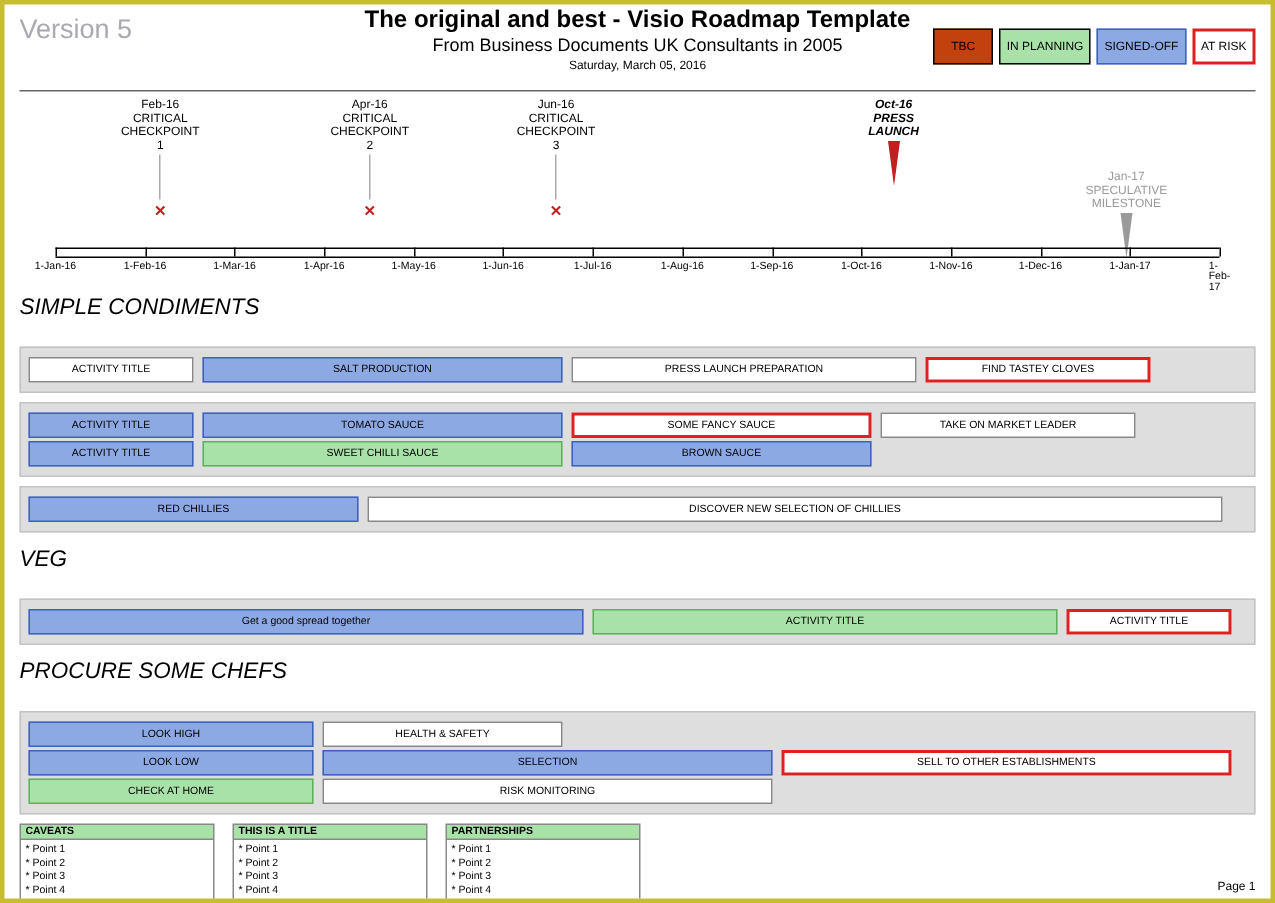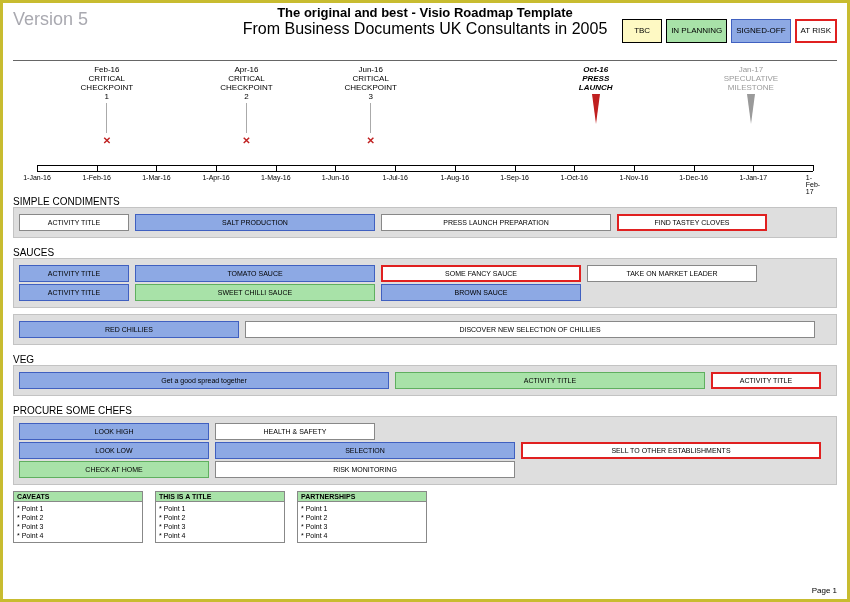--- a/index.html
+++ b/index.html
@@ -1,44 +1,44 @@
 <!DOCTYPE html>
 <html><head>
 <meta charset="utf-8">
 <style>
   *{box-sizing:border-box;margin:0;padding:0;}
   body{font-family:Arial,Helvetica,sans-serif;background:#fff;}
   .page{width:850px;height:602px;position:relative;border:3px solid #c8bc30;overflow:hidden;}
   .header{position:relative;padding:6px 10px 0 10px;}
   .version{color:#a9a9b0;font-size:18px;font-weight:500;}
   .titles{position:absolute;top:2px;left:0;width:100%;text-align:center;}
-  .title{font-weight:bold;font-size:13px;}
-  .subtitle{font-size:16px;}
+  .title{font-weight:bold;font-size:16px;}
+  .subtitle{font-size:12px;}
   .date{font-size:8px;margin-top:2px;}
   .legend{position:absolute;top:16px;right:10px;display:flex;gap:4px;}
   .leg-box{border:1px solid #000;font-size:8px;text-align:center;line-height:1.1;padding:3px 4px;height:24px;display:flex;align-items:center;justify-content:center;min-width:40px;}
-  .leg-tbc{background:#fef9c3;}
+  .leg-tbc{background:#c2410c;}
   .leg-plan{background:#a8e2a8;}
   .leg-sign{background:#8da9e4;border-color:#4060c0;}
   .leg-risk{background:#fff;border:2px solid #e02020;text-align:right;}
   .hr{height:1px;background:#666;margin:30px 10px 0 10px;}
   .milestones{position:relative;height:100px;margin:4px 34px 0 34px;}
   .ms{position:absolute;text-align:center;font-size:8px;transform:translateX(-50%);width:80px;}
   .ms .arrow{width:0;height:0;border-left:4px solid transparent;border-right:4px solid transparent;margin:2px auto 0 auto;}
   .ms .arrow-red{border-top:30px solid #c02020;}
   .ms .arrow-grey{border-top:30px solid #9a9a9a;}
   .ms .x{color:#c02020;font-weight:bold;font-size:10px;margin-top:2px;}
   .ms-strong{font-weight:bold;font-style:italic;}
   .ms-grey{color:#9a9a9a;}
   .axis{position:relative;height:22px;margin:0 34px;}
   .axis-line{height:1px;background:#000;position:absolute;top:0;left:0;right:0;box-shadow:0 6px 0 #000;}
   .tick{position:absolute;top:0;width:1px;height:6px;background:#000;}
   .tick-lbl{position:absolute;top:9px;font-size:7px;transform:translateX(-50%);}
   .sec{margin:6px 10px 0 10px;}
-  .sec-title{font-size:10px;font-weight:normal;padding:3px 0 0 0;}
+  .sec-title{font-size:15px;font-weight:normal;padding:3px 0 18px 0;font-style:italic;}
   .sec-body{background:#dedede;border:1px solid #c3c3c3;padding:4px 5px;}
   .row{display:flex;gap:6px;margin:2px 0;}
   .bar{height:17px;font-size:7px;display:flex;align-items:center;justify-content:center;border:1px solid #888;background:#fff;white-space:nowrap;overflow:hidden;}
   .b-sign{background:#8da9e4;border-color:#4060c0;}
   .b-plan{background:#a8e2a8;border-color:#5faf5f;}
   .b-risk{background:#fff;border:2px solid #e02020;}
   .b-tbc{background:#fff;}
   .footer-boxes{display:flex;gap:12px;margin:6px 10px 0 10px;}
   .fbox{border:1px solid #888;font-size:7px;width:130px;}
   .fbox-h{background:#a8e2a8;border-bottom:1px solid #888;padding:1px 3px;font-weight:bold;font-size:7px;}
@@ -49,20 +49,21 @@
 </head>
 <body>
 
 <div class="page">
 
   <div class="header">
     <div class="version">Version 5</div>
     <div class="titles">
       <div class="title">The original and best - Visio Roadmap Template</div>
       <div class="subtitle">From Business Documents UK Consultants in 2005</div>
+      <div class="date">Saturday, March 05, 2016</div>
     </div>
     <div class="legend">
       <div class="leg-box leg-tbc">TBC</div>
       <div class="leg-box leg-plan">IN PLANNING</div>
       <div class="leg-box leg-sign">SIGNED-OFF</div>
       <div class="leg-box leg-risk">AT RISK</div>
     </div>
   </div>
 
   <div class="hr"></div>
@@ -91,21 +92,21 @@
         <div>3</div>
         <div style="height:30px;width:1px;background:#aaa;margin:2px auto 0"></div>
         <div class="x">✕</div>
       </div>
       <div class="ms ms-strong" style="left: 72%;">
         <div>Oct-16</div>
         <div>PRESS</div>
         <div>LAUNCH</div>
         <div class="arrow arrow-red"></div>
       </div>
-      <div class="ms ms-grey" style="left: 92%;">
+      <div class="ms ms-grey" style="left: 92%; margin-top: 48px;">
         <div>Jan-17</div>
         <div>SPECULATIVE</div>
         <div>MILESTONE</div>
         <div class="arrow arrow-grey"></div>
       </div>
     </div>
 
   <div class="axis" id="axis">
     <div class="axis-line"></div>
   <div class="tick" style="left: 0%;"></div>
@@ -144,21 +145,20 @@
         <div class="sec-body">
           <div class="row">
             <div class="bar b-tbc" style="width: 110px;">ACTIVITY TITLE</div>
             <div class="bar b-sign" style="width: 240px;">SALT PRODUCTION</div>
             <div class="bar b-tbc" style="width: 230px;">PRESS LAUNCH PREPARATION</div>
             <div class="bar b-risk" style="width: 150px;">FIND TASTEY CLOVES</div>
           </div>
         </div>
       </div>
       <div class="sec">
-        <div class="sec-title">SAUCES</div>
         <div class="sec-body">
           <div class="row">
             <div class="bar b-sign" style="width: 110px;">ACTIVITY TITLE</div>
             <div class="bar b-sign" style="width: 240px;">TOMATO SAUCE</div>
             <div class="bar b-risk" style="width: 200px;">SOME FANCY SAUCE</div>
             <div class="bar b-tbc" style="width: 170px;">TAKE ON MARKET LEADER</div>
           </div>
           <div class="row">
             <div class="bar b-sign" style="width: 110px;">ACTIVITY TITLE</div>
             <div class="bar b-plan" style="width: 240px;">SWEET CHILLI SAUCE</div>

